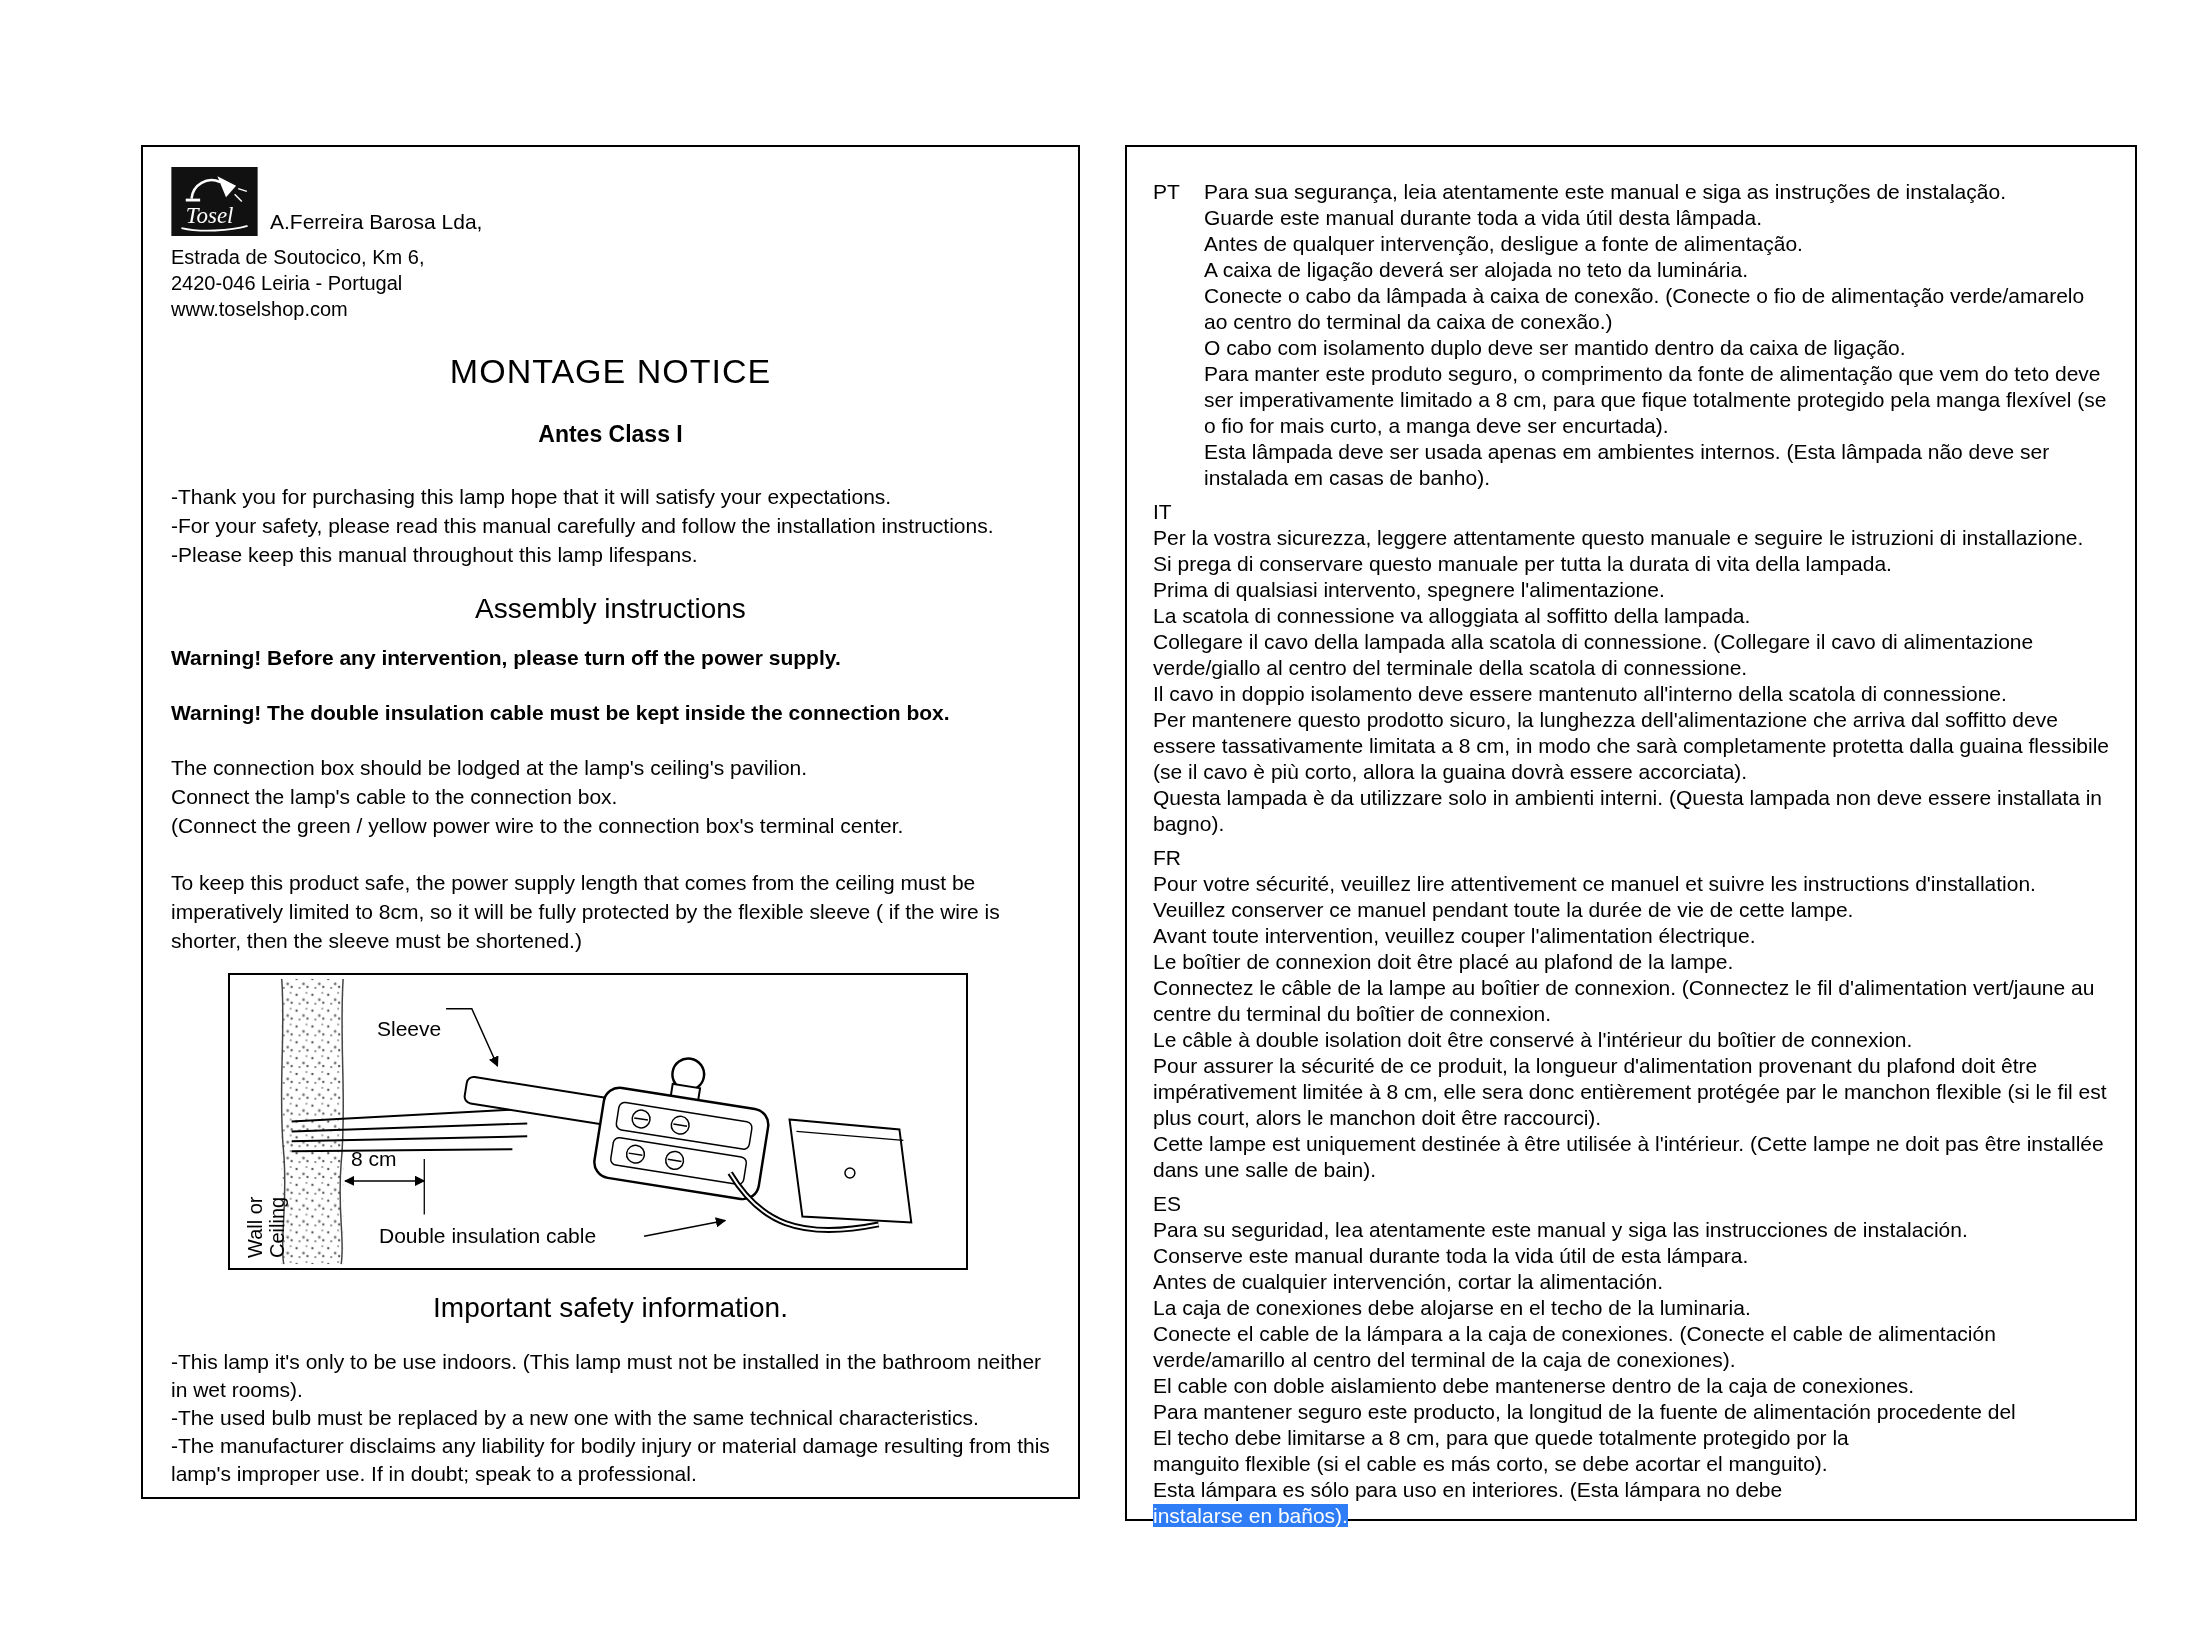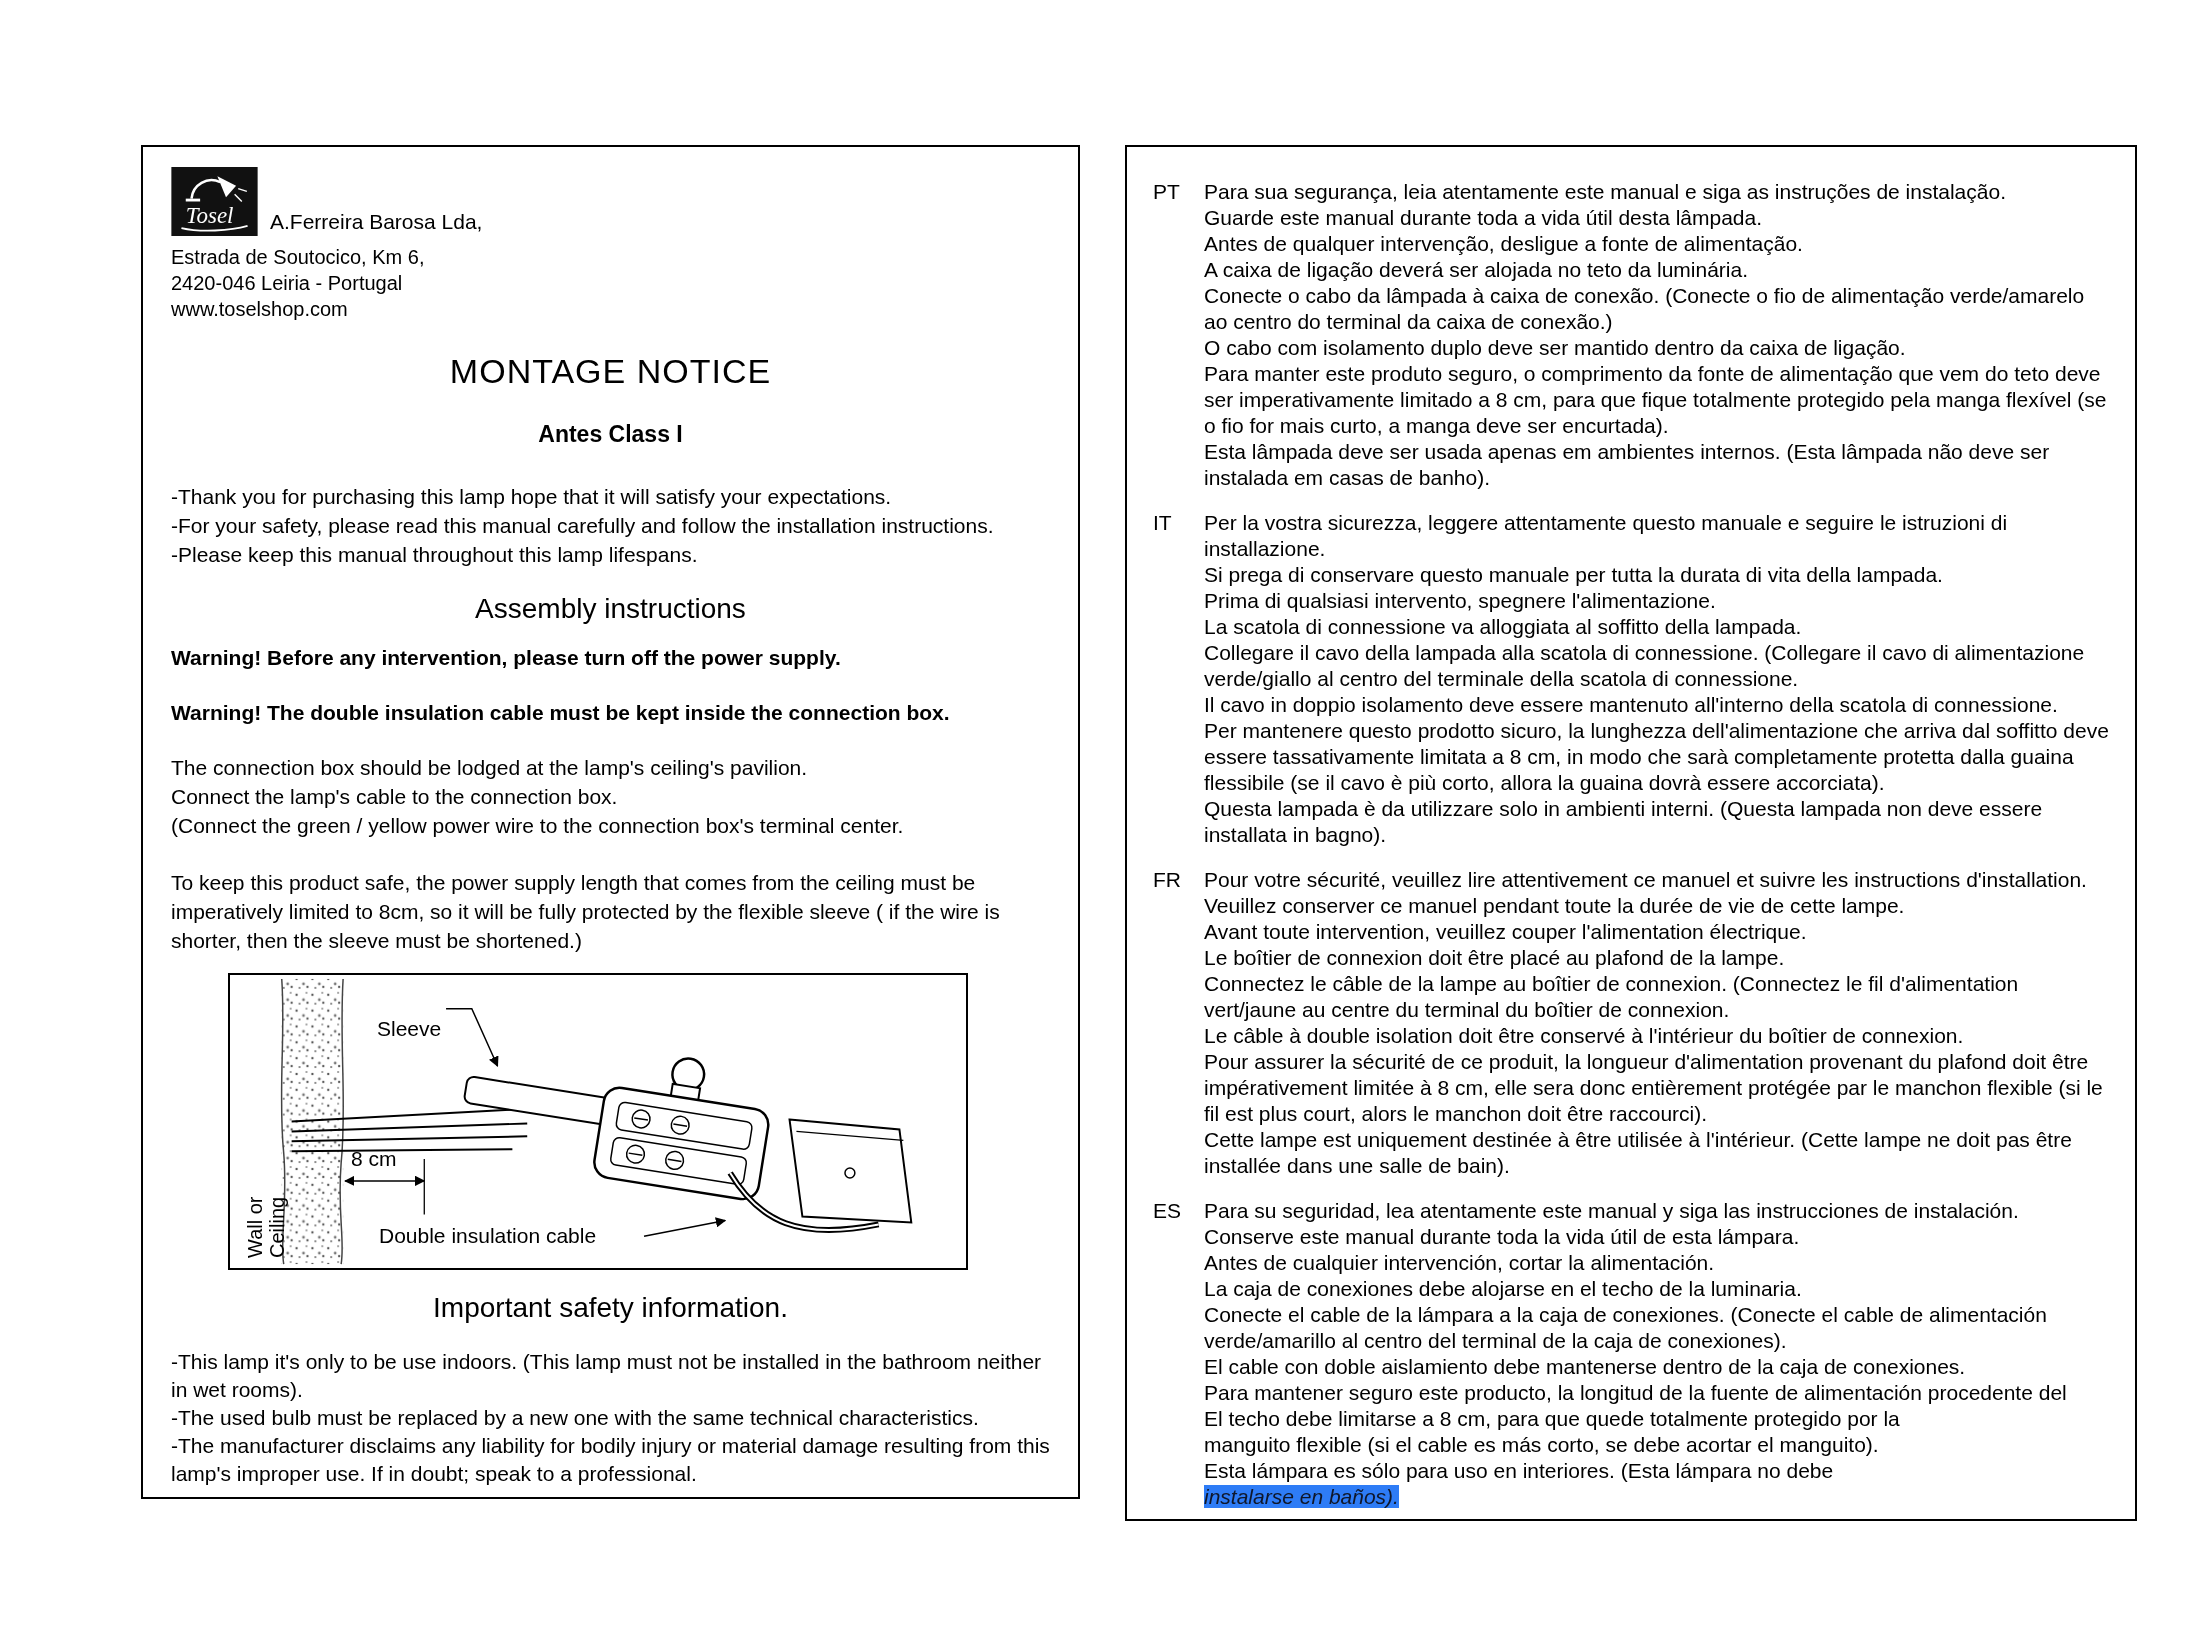--- a/index.html
+++ b/index.html
@@ -38,24 +38,24 @@
   .diagram svg.art{position:absolute;left:0;top:0;}
   .lbl{position:absolute;font-size:21px;white-space:nowrap;}
   .lbl-sleeve{left:147px;top:20px;margin-top:22px;}
   .lbl-8cm{left:121px;top:172px;}
   .lbl-cable{left:149px;top:249px;}
   .lbl-wall{left:14px;top:283px;transform:rotate(-90deg);transform-origin:0 0;
             font-size:20px;line-height:22px;white-space:pre-line;}
 
   
   .lang-section{display:flex;}
-  .lang-section + .lang-section{margin-top:19px;}
+  .lang-section + .lang-section{margin-top:8px;flex-direction:column;}
   .lang-code{width:51px;flex:none;font-size:21px;line-height:26px;}
   .lang-body{flex:1;font-size:21px;line-height:26px;}
-  .selection{background:#2e7cf6;color:#0f172a;font-style:italic;}
+  .selection{background:#2e7cf6;color:#ffffff;}
 </style>
 </head>
 <body>
 
 <div class="page page-left">
 
   <div class="brand-row">
     <div class="logo">
       <svg viewBox="0 0 120 96" width="87" height="69">
         <rect x="0" y="0" width="120" height="96" fill="#111111"></rect>

